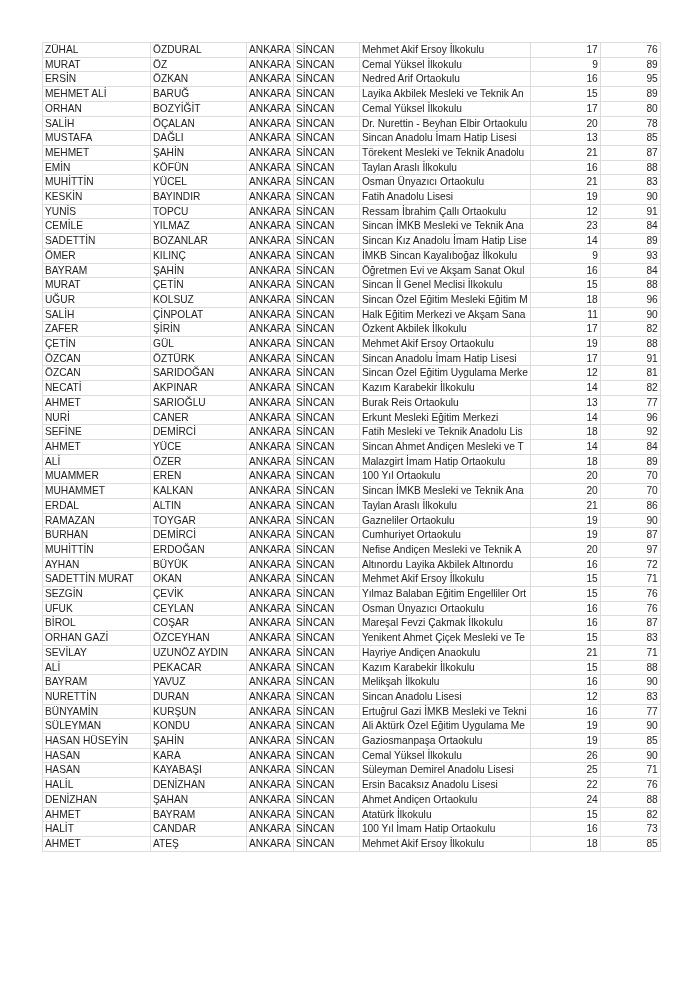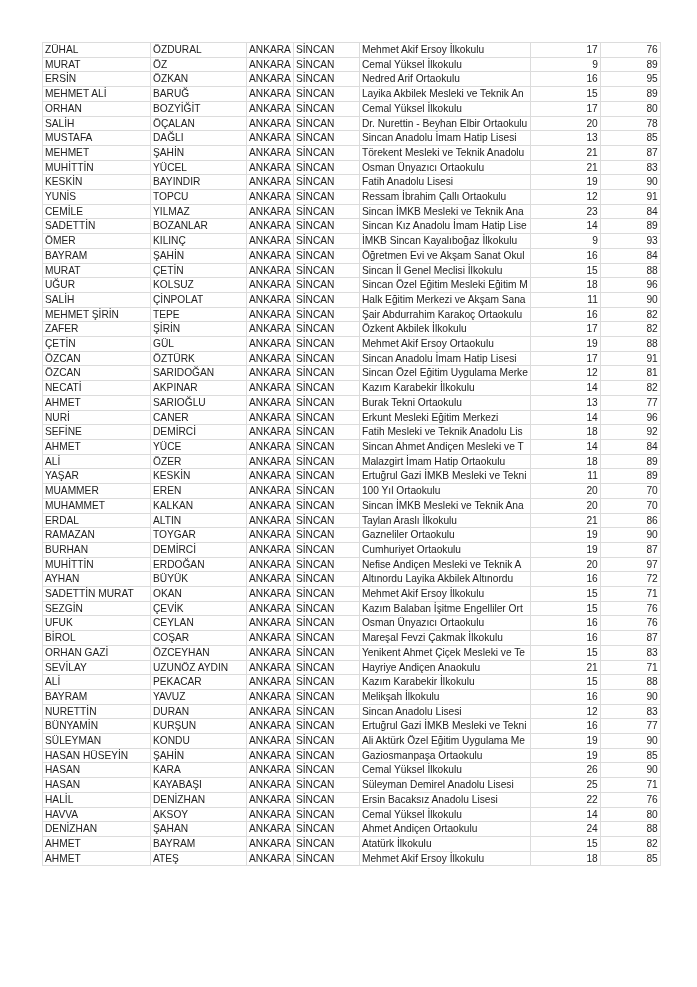--- a/index.html
+++ b/index.html
@@ -98,20 +98,29 @@
       <tr>
         <td>MEHMET</td>
         <td>ŞAHİN</td>
         <td>ANKARA</td>
         <td>SİNCAN</td>
         <td>Törekent Mesleki ve Teknik Anadolu</td>
         <td class="num">21</td>
         <td class="num">87</td>
       </tr>
       <tr>
+        <td>EMİN</td>
+        <td>KÖFÜN</td>
+        <td>ANKARA</td>
+        <td>SİNCAN</td>
+        <td>Taylan Araslı İlkokulu</td>
+        <td class="num">16</td>
+        <td class="num">88</td>
+      </tr>
+      <tr>
         <td>MUHİTTİN</td>
         <td>YÜCEL</td>
         <td>ANKARA</td>
         <td>SİNCAN</td>
         <td>Osman Ünyazıcı Ortaokulu</td>
         <td class="num">21</td>
         <td class="num">83</td>
       </tr>
       <tr>
         <td>KESKİN</td>
@@ -188,29 +197,20 @@
       <tr>
         <td>SALİH</td>
         <td>ÇİNPOLAT</td>
         <td>ANKARA</td>
         <td>SİNCAN</td>
         <td>Halk Eğitim Merkezi ve Akşam Sana</td>
         <td class="num">11</td>
         <td class="num">90</td>
       </tr>
       <tr>
-        <td>MEHMET ŞİRİN</td>
-        <td>TEPE</td>
-        <td>ANKARA</td>
-        <td>SİNCAN</td>
-        <td>Şair Abdurrahim Karakoç Ortaokulu</td>
-        <td class="num">16</td>
-        <td class="num">82</td>
-      </tr>
-      <tr>
         <td>ZAFER</td>
         <td>ŞİRİN</td>
         <td>ANKARA</td>
         <td>SİNCAN</td>
         <td>Özkent Akbilek İlkokulu</td>
         <td class="num">17</td>
         <td class="num">82</td>
       </tr>
       <tr>
         <td>ÇETİN</td>
@@ -246,21 +246,21 @@
         <td>SİNCAN</td>
         <td>Kazım Karabekir İlkokulu</td>
         <td class="num">14</td>
         <td class="num">82</td>
       </tr>
       <tr>
         <td>AHMET</td>
         <td>SARIOĞLU</td>
         <td>ANKARA</td>
         <td>SİNCAN</td>
-        <td>Burak Tekni Ortaokulu</td>
+        <td>Burak Reis Ortaokulu</td>
         <td class="num">13</td>
         <td class="num">77</td>
       </tr>
       <tr>
         <td>NURİ</td>
         <td>CANER</td>
         <td>ANKARA</td>
         <td>SİNCAN</td>
         <td>Erkunt Mesleki Eğitim Merkezi</td>
         <td class="num">14</td>
@@ -287,29 +287,20 @@
       <tr>
         <td>ALİ</td>
         <td>ÖZER</td>
         <td>ANKARA</td>
         <td>SİNCAN</td>
         <td>Malazgirt İmam Hatip Ortaokulu</td>
         <td class="num">18</td>
         <td class="num">89</td>
       </tr>
       <tr>
-        <td>YAŞAR</td>
-        <td>KESKİN</td>
-        <td>ANKARA</td>
-        <td>SİNCAN</td>
-        <td>Ertuğrul Gazi İMKB Mesleki ve Tekni</td>
-        <td class="num">11</td>
-        <td class="num">89</td>
-      </tr>
-      <tr>
         <td>MUAMMER</td>
         <td>EREN</td>
         <td>ANKARA</td>
         <td>SİNCAN</td>
         <td>100 Yıl Ortaokulu</td>
         <td class="num">20</td>
         <td class="num">70</td>
       </tr>
       <tr>
         <td>MUHAMMET</td>
@@ -372,21 +363,21 @@
         <td>SİNCAN</td>
         <td>Mehmet Akif Ersoy İlkokulu</td>
         <td class="num">15</td>
         <td class="num">71</td>
       </tr>
       <tr>
         <td>SEZGİN</td>
         <td>ÇEVİK</td>
         <td>ANKARA</td>
         <td>SİNCAN</td>
-        <td>Kazım Balaban İşitme Engelliler Ort</td>
+        <td>Yılmaz Balaban Eğitim Engelliler Ort</td>
         <td class="num">15</td>
         <td class="num">76</td>
       </tr>
       <tr>
         <td>UFUK</td>
         <td>CEYLAN</td>
         <td>ANKARA</td>
         <td>SİNCAN</td>
         <td>Osman Ünyazıcı Ortaokulu</td>
         <td class="num">16</td>
@@ -494,45 +485,45 @@
       <tr>
         <td>HALİL</td>
         <td>DENİZHAN</td>
         <td>ANKARA</td>
         <td>SİNCAN</td>
         <td>Ersin Bacaksız Anadolu Lisesi</td>
         <td class="num">22</td>
         <td class="num">76</td>
       </tr>
       <tr>
-        <td>HAVVA</td>
-        <td>AKSOY</td>
-        <td>ANKARA</td>
-        <td>SİNCAN</td>
-        <td>Cemal Yüksel İlkokulu</td>
-        <td class="num">14</td>
-        <td class="num">80</td>
-      </tr>
-      <tr>
         <td>DENİZHAN</td>
         <td>ŞAHAN</td>
         <td>ANKARA</td>
         <td>SİNCAN</td>
         <td>Ahmet Andiçen Ortaokulu</td>
         <td class="num">24</td>
         <td class="num">88</td>
       </tr>
       <tr>
         <td>AHMET</td>
         <td>BAYRAM</td>
         <td>ANKARA</td>
         <td>SİNCAN</td>
         <td>Atatürk İlkokulu</td>
         <td class="num">15</td>
         <td class="num">82</td>
+      </tr>
+      <tr>
+        <td>HALİT</td>
+        <td>CANDAR</td>
+        <td>ANKARA</td>
+        <td>SİNCAN</td>
+        <td>100 Yıl İmam Hatip Ortaokulu</td>
+        <td class="num">16</td>
+        <td class="num">73</td>
       </tr>
       <tr>
         <td>AHMET</td>
         <td>ATEŞ</td>
         <td>ANKARA</td>
         <td>SİNCAN</td>
         <td>Mehmet Akif Ersoy İlkokulu</td>
         <td class="num">18</td>
         <td class="num">85</td>
       </tr>

